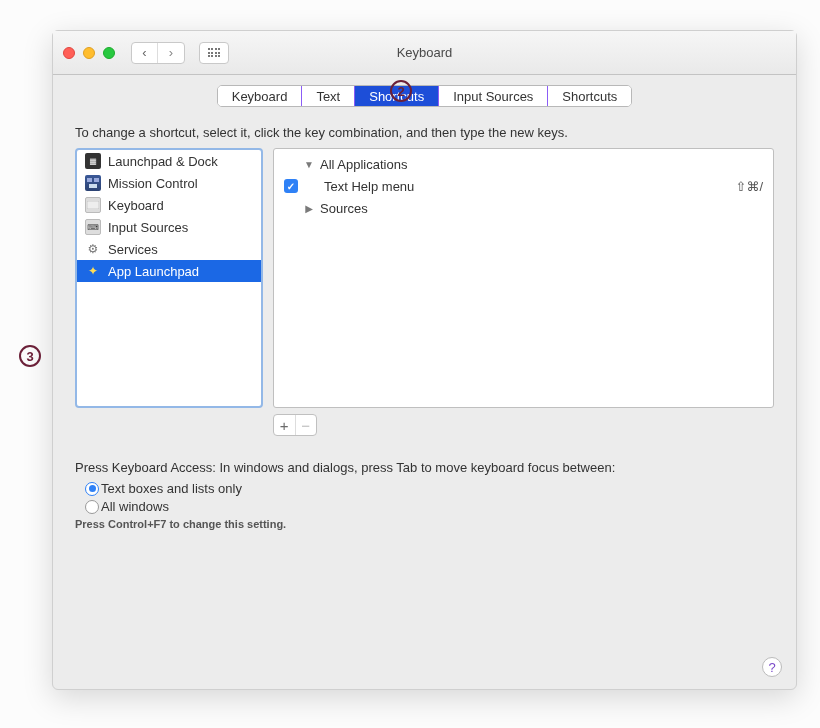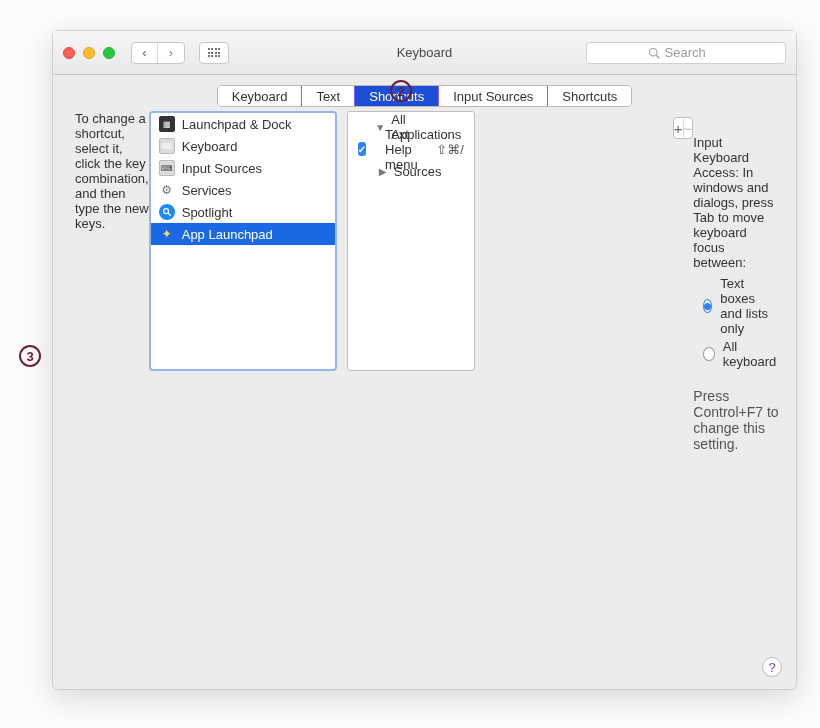--- a/index.html
+++ b/index.html
@@ -92,22 +92,22 @@
     background:#fff; height:22px;
   }
   .segmented button {
     border:none; background:#fff; padding: 0 14px; font-size:13px;
     cursor:pointer; color:#333;
   }
   .segmented button + button { border-left:1px solid #8b5cf6; }
   .segmented button.active { background:#1d4ed8; color:#fff; }
 
   .content {
-    padding: 4px 22px 14px;
-    flex:1; display:flex; 
+    padding: 18px 22px 14px;
+    flex:1; display:flex; flex-direction:column;
   }
   .instruction { font-size:13px; color:#333; margin-bottom:8px; }
 
   .panes {
     display:flex; gap:10px; height: 260px;
   }
   .pane {
     background:#fff; border:1px solid #bfbfbf; border-radius:3px;
     overflow:hidden;
   }
@@ -142,28 +142,28 @@
     border:1px solid #c0c0c0; border-radius:4px; background:#fff;
     width: 44px; height:22px;
   }
   .addremove button {
     flex:1; border:none; background:none; font-size:15px; color:#6a6a6a; cursor:pointer;
   }
   .addremove button + button { border-left:1px solid #ddd; color:#bbb; }
 
   .fka-section { margin-top: 24px; }
   .fka-title { font-size:13px; margin-bottom:6px; }
-  .radio-row { display:flex; align-items:center; gap:8px; margin: 3px 0 3px 10px; font-size:13px; }
+  .radio-row { display:flex; align-items:center; gap:2px; margin: 3px 0 3px 10px; font-size:13px; }
   .radio {
     width:14px; height:14px; border-radius:50%; border:1px solid #999;
     display:flex; align-items:center; justify-content:center; background:#fff;
   }
   .radio.checked { border-color:#2f81f6; }
   .radio.checked::after { content:""; width:7px; height:7px; border-radius:50%; background:#2f81f6; }
-  .hint { font-size:14px; color:#555; margin-top:19px; }
+  .hint { font-size:11px; color:#555; margin-top:4px;font-weight:bold; }
 
   .help-btn {
     position:absolute; right:14px; bottom:12px;
     width:20px; height:20px; border-radius:50%;
     border:1px solid #bbb; background:#fff;
     display:flex; align-items:center; justify-content:center;
     color:#7a49c9; font-size:13px; cursor:pointer;
   }
 
   
@@ -203,27 +203,20 @@
           <i></i>
           <i></i>
           <i></i>
           <i></i>
           <i></i>
           <i></i>
           <i></i>
         </span>
     </div>
     <div class="window-title">Keyboard</div>
-    <div class="search-wrap">
-      <svg viewBox="0 0 16 16" fill="none" stroke="#9a9a9a" stroke-width="1.5">
-          <circle cx="7" cy="7" r="5"></circle>
-          <line x1="11" y1="11" x2="15" y2="15"></line>
-        </svg>
-      <input type="text" placeholder="Search" style="">
-    </div>
   </div>
 
   <div class="tabs-row">
     <div class="segmented">
       <button>Keyboard</button>
       <button>Text</button>
       <button class="active">Shortcuts</button>
       <button>Input Sources</button>
       <button>Shortcuts</button>
     </div>
@@ -233,43 +226,44 @@
     <div class="instruction">To change a shortcut, select it, click the key combination, and then type the new keys.</div>
 
     <div class="panes">
       <div class="pane left-pane">
         <ul class="cat-list">
           <li>
             <span class="cat-icon" style="background:#333;color:#fff;font-size:8px;">▦</span>
             <span>Launchpad &amp; Dock</span>
           </li>
           <li>
+            <span class="cat-icon" style="background:linear-gradient(#3b5998,#2c4373);">
+              <svg width="12" height="10" viewBox="0 0 12 10">
+                  <rect x="0" y="0" width="5" height="4" fill="#9ad"></rect>
+                  <rect x="7" y="0" width="5" height="4" fill="#9ad"></rect>
+                  <rect x="2" y="6" width="8" height="4" fill="#cde"></rect>
+                </svg>
+            </span>
+            <span>Mission Control</span>
+          </li>
+          <li>
             <span class="cat-icon" style="background:#ddd;border:1px solid #bbb;">
               <svg width="12" height="8" viewBox="0 0 12 8">
                   <rect x="0" y="0" width="12" height="8" fill="#eee" stroke="#aaa" stroke-width="0.5"></rect>
                 </svg>
             </span>
             <span>Keyboard</span>
           </li>
           <li>
             <span class="cat-icon" style="background:#ddd;border:1px solid #bbb;font-size:8px;">⌨</span>
             <span>Input Sources</span>
           </li>
           <li>
             <span class="cat-icon" style="color:#777;">⚙</span>
             <span>Services</span>
-          </li>
-          <li>
-            <span class="cat-icon" style="background:#1a8cff;border-radius:50%;color:#fff;">
-              <svg width="10" height="10" viewBox="0 0 16 16" fill="none" stroke="#fff" stroke-width="2">
-                  <circle cx="6.5" cy="6.5" r="4"></circle>
-                  <line x1="10" y1="10" x2="14" y2="14"></line>
-                </svg>
-            </span>
-            <span>Spotlight</span>
           </li>
           <li class="selected">
             <span class="cat-icon" style="color:#ffdd55;">✦</span>
             <span>App Launchpad</span>
           </li>
         </ul>
       </div>
 
       <div class="pane right-pane">
         <div class="detail-list">
@@ -292,28 +286,28 @@
         </div>
       </div>
     </div>
 
     <div class="addremove">
       <button>+</button>
       <button>−</button>
     </div>
 
     <div class="fka-section">
-      <div class="fka-title">Input Keyboard Access: In windows and dialogs, press Tab to move keyboard focus between:</div>
+      <div class="fka-title">Press Keyboard Access: In windows and dialogs, press Tab to move keyboard focus between:</div>
       <div class="radio-row">
         <span class="radio checked"></span>
         <span>Text boxes and lists only</span>
       </div>
       <div class="radio-row">
         <span class="radio"></span>
-        <span>All keyboard</span>
+        <span>All windows</span>
       </div>
       <div class="hint">Press Control+F7 to change this setting.</div>
     </div>
   </div>
 
   <div class="help-btn">?</div>
 </div>
 
 <div class="badge badge-2">2</div>
 <div class="badge badge-3">3</div>

